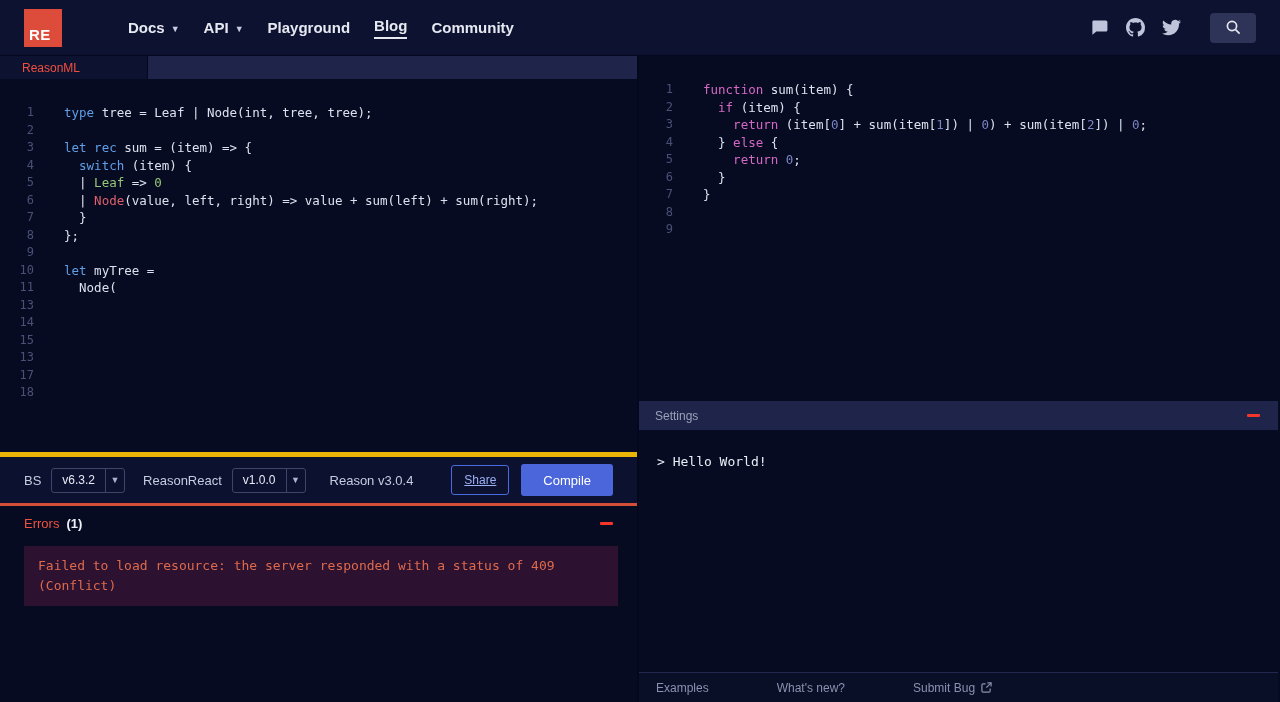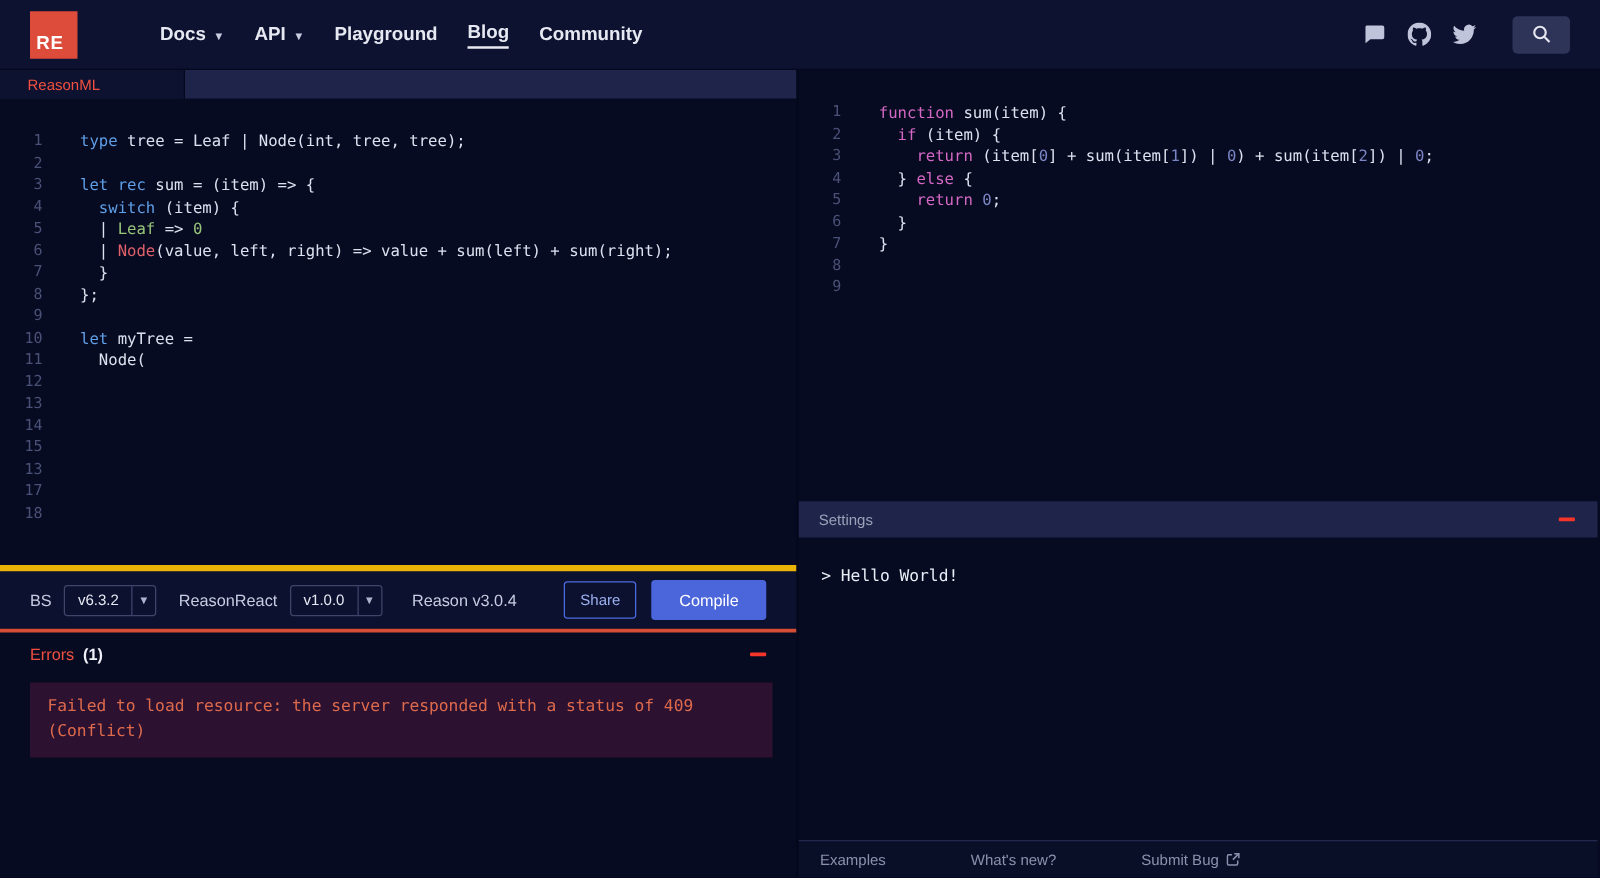--- a/index.html
+++ b/index.html
@@ -62,21 +62,21 @@
   .toolbar { height:51px; background:#0c1130; display:flex; align-items:center;
     padding:0 24px; border-top:5px solid #eab308; }
   .tb-label { font-size:13px; color:#c7cce0; }
   .select { display:inline-flex; height:25px; border:1px solid #3f4569;
     border-radius:3px; margin:0 18px 0 10px; cursor:pointer; background:#0c1130; }
   .select-value { padding:0 10px; font-size:12px; color:#e8eaf3; display:flex; align-items:center; }
   .select-arrow { width:19px; border-left:1px solid #3f4569; display:flex;
     align-items:center; justify-content:center; color:#aeb3cc; font-size:9px; }
   .reason-ver { font-size:13px; color:#c7cce0; margin-left:6px; }
   .share-btn { margin-left:auto; height:30px; padding:0 12px; background:transparent;
-    border:1px solid #4b6ce0; border-radius:3px; color:#9db1f2; font-size:12px; cursor:pointer; }
+    border:1px solid #4b6ce0; border-radius:3px; color:#9db1f2; font-size:12px; cursor:pointer;text-decoration:underline; }
   .compile-btn { height:32px; padding:0 22px; margin-left:12px; background:var(--button_blue);
     border:none; border-radius:3px; color:#fff; font-size:13px; cursor:pointer; }
 
   
   .err-divider { height:3px; background:var(--divider_orange); }
   .err-header { height:34px; display:flex; align-items:center; padding:0 24px 0 24px; }
   .err-title { color:var(--accent); font-size:13px; }
   .err-count { color:#eef0f8; font-size:13px; font-weight:700; margin-left:7px; }
   .err-header .minus-btn { margin-left:auto; padding:0; }
   .err-box { margin:6px 24px; padding:10px 14px; background:var(--error_bg);
@@ -188,24 +188,20 @@
           <span class="cm-gutter">9</span>
           <span class="cm-code"></span>
         </div>
         <div class="cm-row">
           <span class="cm-gutter">10</span>
           <span class="cm-code"><span class="tk-b">let</span><span class="tk-d"> myTree =</span></span>
         </div>
         <div class="cm-row">
           <span class="cm-gutter">11</span>
           <span class="cm-code"><span class="tk-d">  Node(</span></span>
-        </div>
-        <div class="cm-row">
-          <span class="cm-gutter">12</span>
-          <span class="cm-code"></span>
         </div>
         <div class="cm-row">
           <span class="cm-gutter">13</span>
           <span class="cm-code"></span>
         </div>
         <div class="cm-row">
           <span class="cm-gutter">14</span>
           <span class="cm-code"></span>
         </div>
         <div class="cm-row">

